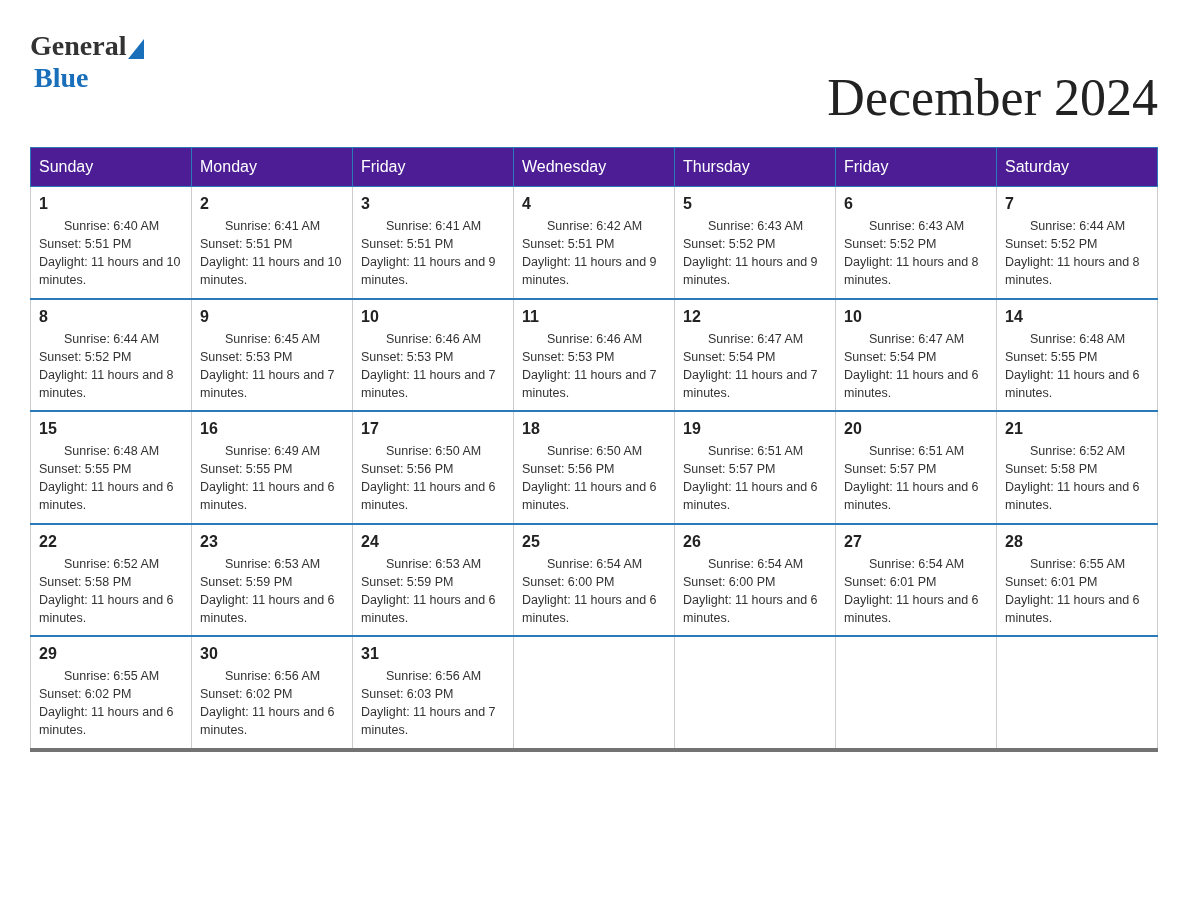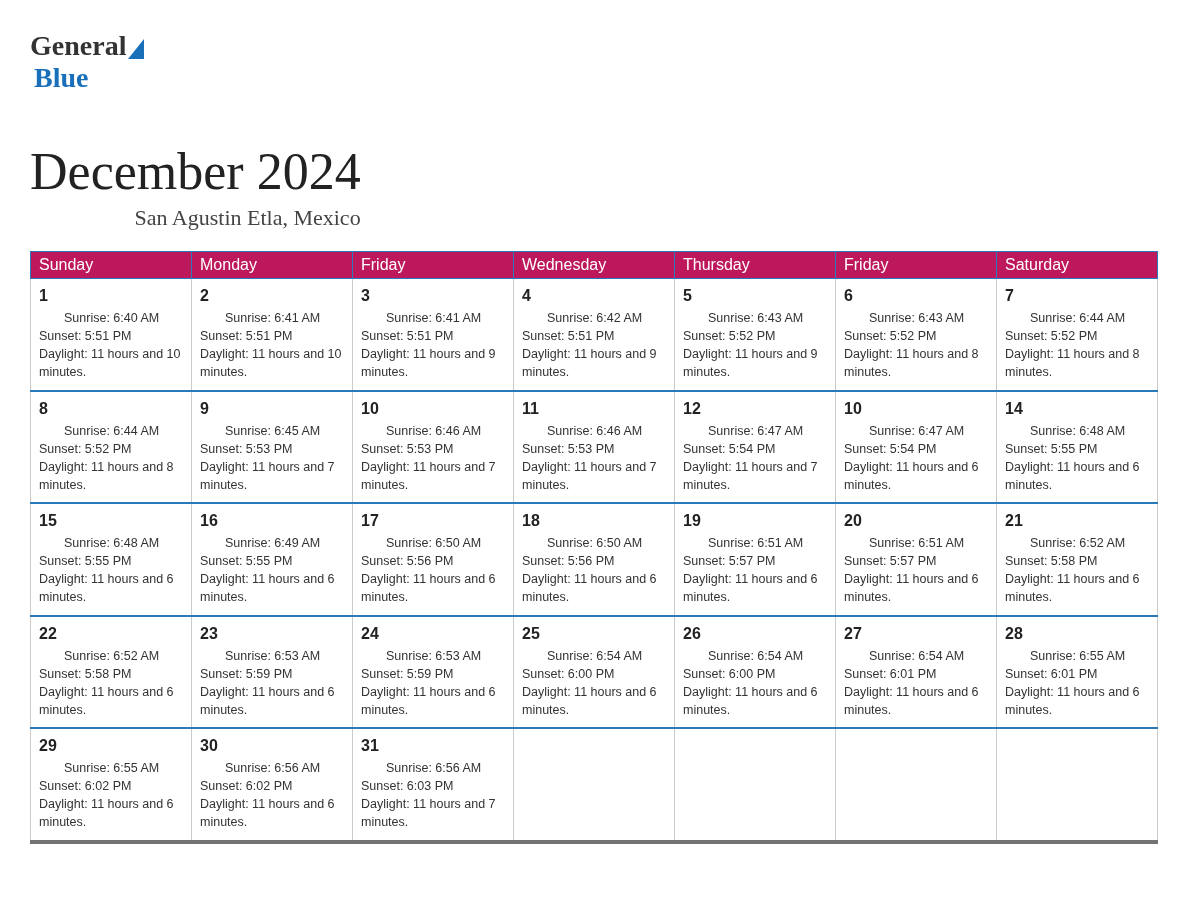--- a/index.html
+++ b/index.html
@@ -8,21 +8,20 @@
       background: #fff;
       width: 1188px;
       min-height: 918px;
       padding: 20px 30px;
     }
     .header {
       display: flex;
       justify-content: space-between;
       align-items: flex-start;
       margin-bottom: 20px;
-      flex-direction: column;
     }
     .logo {
       display: flex;
       align-items: center;
       margin-top: 10px;
     }
     .title-section {
       text-align: right;
       margin-top: 48px;
     }
@@ -37,23 +36,23 @@
       color: #444;
       font-family: Georgia, serif;
       margin-top: 4px;
     }
     table {
       width: 100%;
       border-collapse: collapse;
       table-layout: fixed;
     }
     th {
-      background-color: #be185d;
+      background-color: #4c1d95;
       color: #fff;
-      padding: 4px 8px;
+      padding: 10px 8px;
       text-align: left;
       font-size: 16px;
       font-weight: normal;
       border: 1px solid #2a7aba;
     }
     td {
       vertical-align: top;
       padding: 8px;
       border: 1px solid #ccc;
       font-size: 13px;
@@ -90,21 +89,20 @@
 <div class="header">
   <div class="logo">
     <div>
       <span style="font-size:28px; font-weight:bold; color:#333; font-family:Georgia,serif;">General<span style="display:inline-block; width:0; height:0; border-left:16px solid transparent; border-bottom:20px solid #1a6fba; margin-left:2px; vertical-align:middle;"></span></span>
       <br>
       <span style="font-size:28px; font-weight:bold; color:#1a6fba; font-family:Georgia,serif; padding-left:4px;margin-top:16px;">Blue</span>
     </div>
   </div>
   <div class="title-section">
     <div class="month-title">December 2024</div>
-    <div class="location">San Agustin Etla, Mexico</div>
   </div>
 </div>
 
 <table>
   <thead>
     <tr>
       <th>Sunday</th>
       <th>Monday</th>
       <th>Friday</th>
       <th>Wednesday</th>

